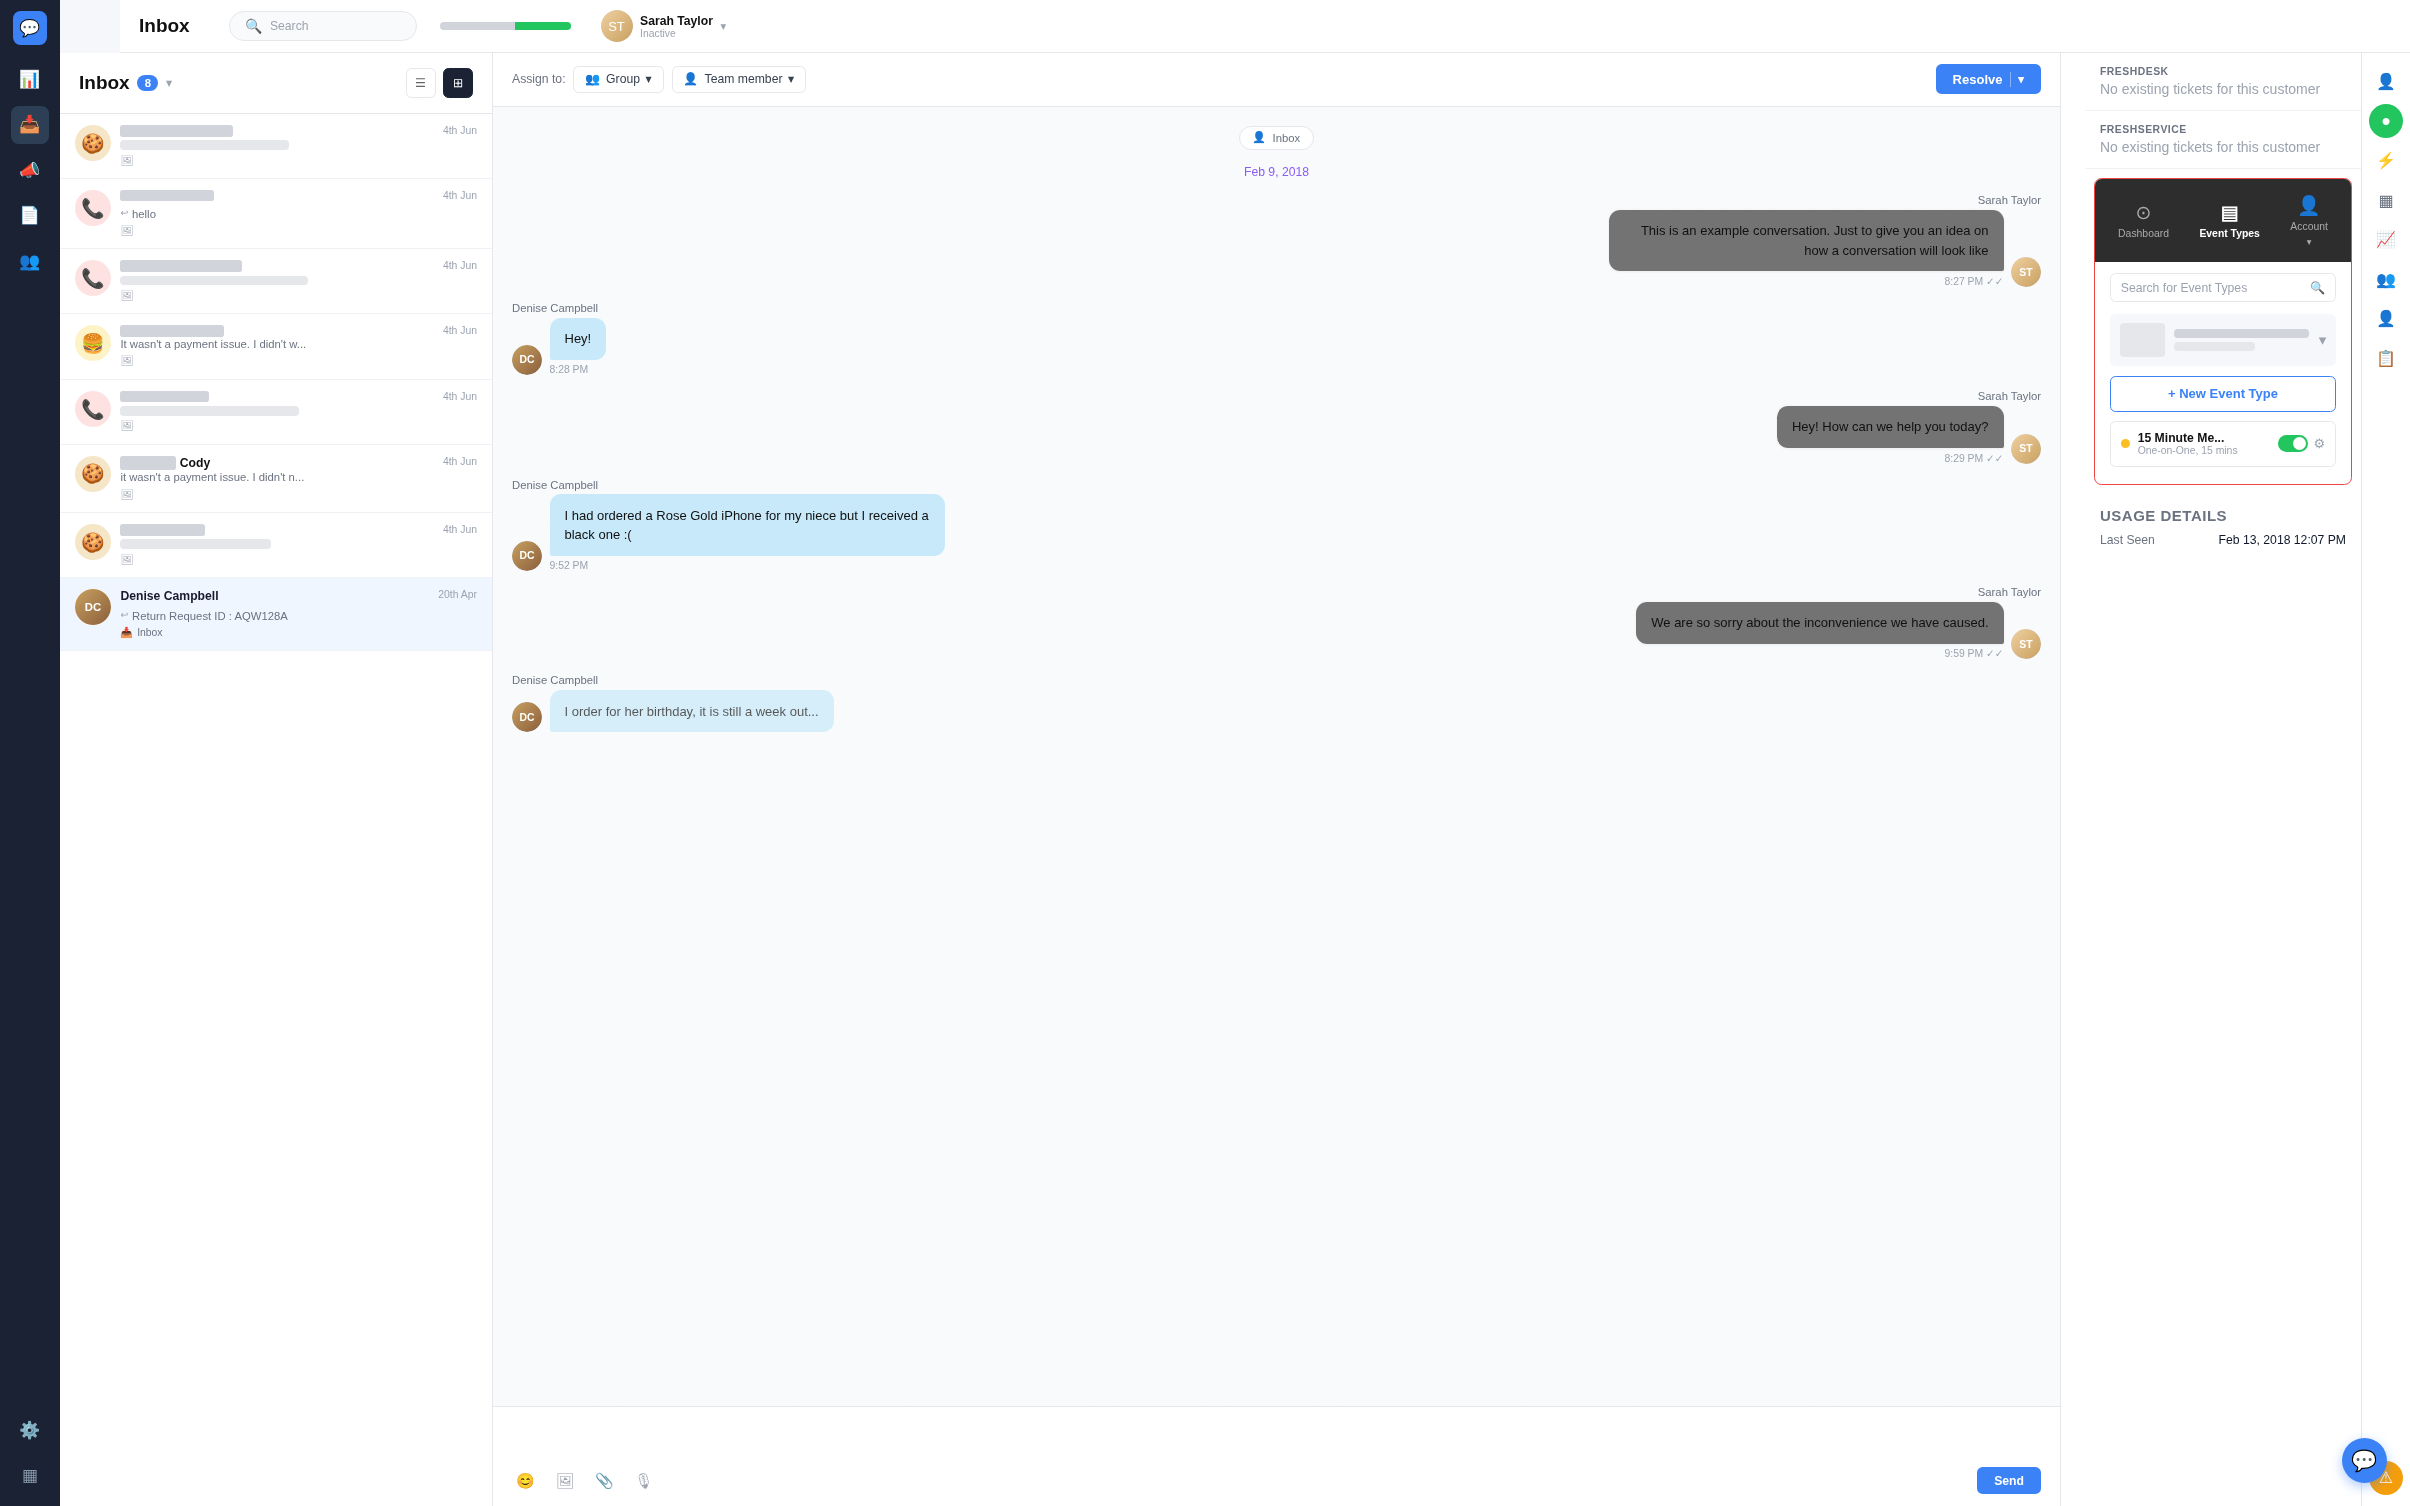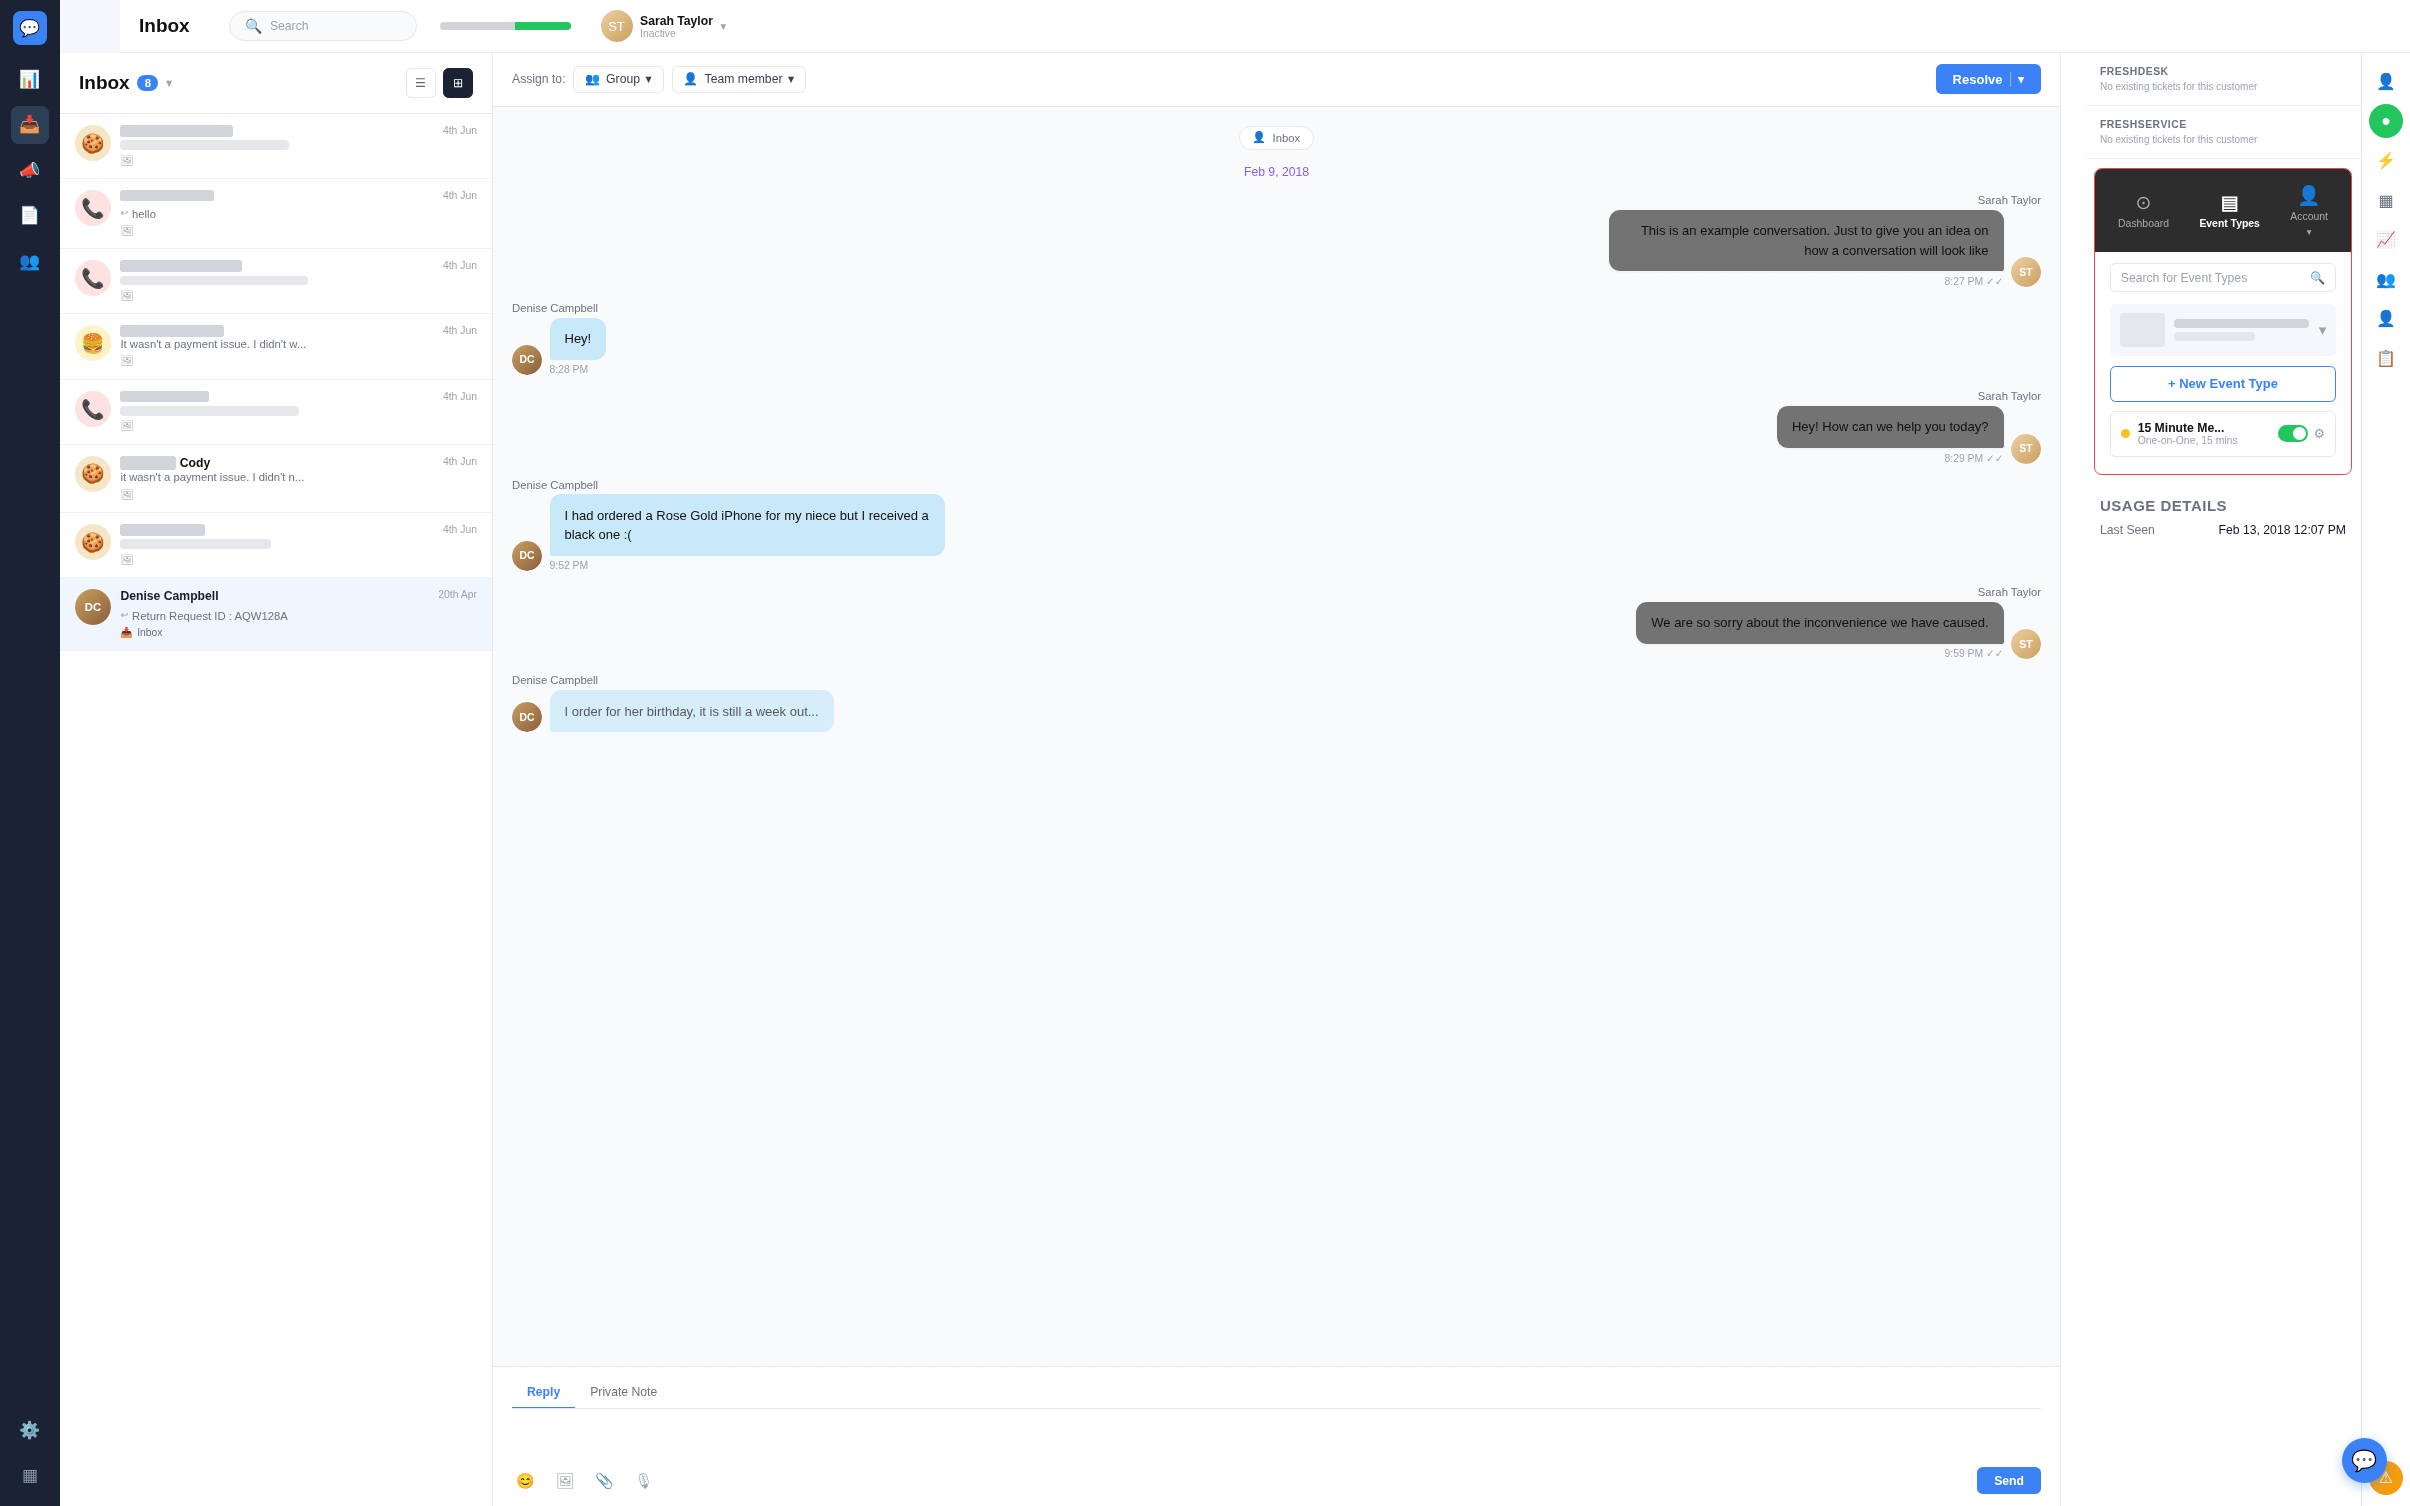--- a/index.html
+++ b/index.html
@@ -79,21 +79,21 @@
     .input-box { width: 100%; border: none; outline: none; font-size: 13px; color: #374151; resize: none; min-height: 38px; background: transparent; }
     .input-hint { font-size: 11.3px; color: #9ca3af; margin-bottom: 5.6px; }
     .input-actions { display: flex; align-items: center; gap: 11.3px; margin-top: 7.5px; }
     .input-action-btn { width: 28px; height: 28px; display: flex; align-items: center; justify-content: center; color: #9ca3af; cursor: pointer; font-size: 15px; }
     .send-btn { margin-left: auto; background: #3b82f6; color: white; border: none; border-radius: 5.6px; padding: 6.6px 17px; font-size: 12.2px; font-weight: 600; cursor: pointer; }
 
     
     .right-panel { width: 301px; background: #fff; border-left: 0.9px solid #e5e7eb; display: flex; flex-direction: column; overflow-y: auto; flex-shrink: 0; padding-left: 24px; }
     .freshdesk-section { padding: 13px 15px; border-bottom: 0.9px solid #f0f2f5; }
     .freshdesk-title { font-size: 10.4px; font-weight: 700; color: #6b7280; letter-spacing: 0.5px; text-transform: uppercase; margin-bottom: 3.8px; }
-    .freshdesk-msg { font-size: 10px; color: #9ca3af; }
+    .freshdesk-msg { font-size: 14px; color: #9ca3af; }
     .smart-plugs-section { border: 1.9px solid #ef4444; border-radius: 7.5px; margin: 9.4px; overflow: hidden; }
     .sp-header { padding: 11.3px 15px 3.8px; }
     .sp-label { font-size: 10.4px; font-weight: 700; color: #6b7280; text-transform: uppercase; letter-spacing: 0.5px; }
     .sp-title { font-size: 24.5px; font-weight: 700; color: #111; margin-top: 1.9px; }
     .calendly-nav { background: #2d2d2d; display: flex; align-items: center; justify-content: space-around; padding: 11.3px 7.5px; }
     .cal-nav-item { display: flex; flex-direction: column; align-items: center; gap: 3.8px; color: #aaa; font-size: 10.4px; cursor: pointer; padding: 3.8px 11.3px; }
     .cal-nav-item.active { color: #fff; font-weight: 700; }
     .cal-nav-icon { font-size: 19px; }
     .cal-nav-label { font-size: 10.4px; }
     .sp-body { padding: 11.3px 15px; }
@@ -427,24 +427,20 @@
               </div>
               <div style="display:flex;flex-direction:column;align-items:flex-start;">
                 <div class="msg-bubble" style="background:#c7e9f9;opacity:0.7;">I order for her birthday, it is still a week out...</div>
               </div>
             </div>
           </div>
         </div>
       </div>
 
       <div class="chat-input-area">
-        <div class="input-tabs">
-          <div class="input-tab active">Reply</div>
-          <div class="input-tab">Private Note</div>
-        </div>
         <textarea class="input-box" rows="2" style=""></textarea>
         <div class="input-actions">
           <div class="input-action-btn">😊</div>
           <div class="input-action-btn">🖼</div>
           <div class="input-action-btn">📎</div>
           <div class="input-action-btn">🎙</div>
           <button class="send-btn">Send</button>
         </div>
       </div>
     </div>

